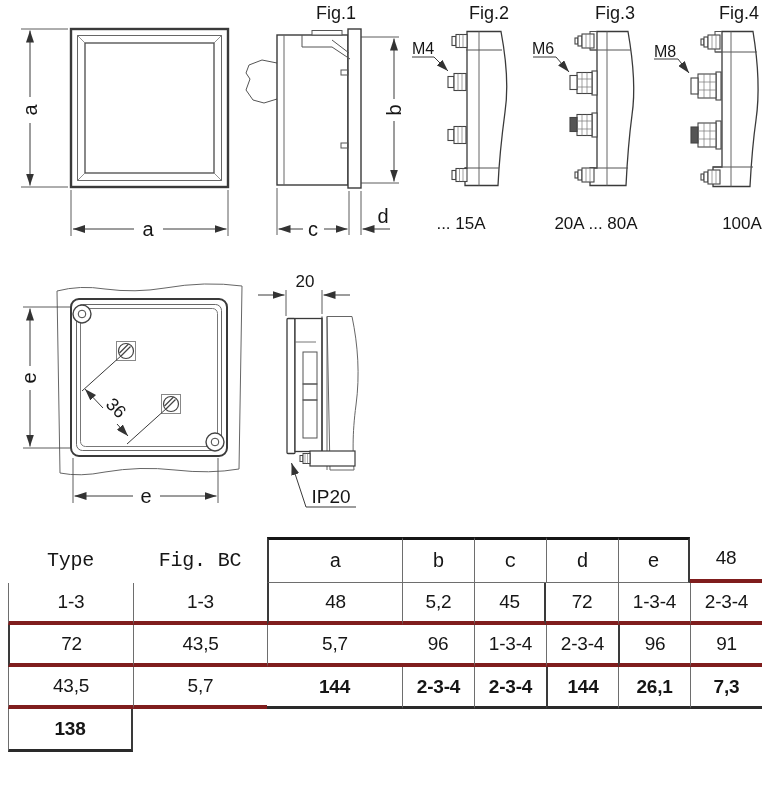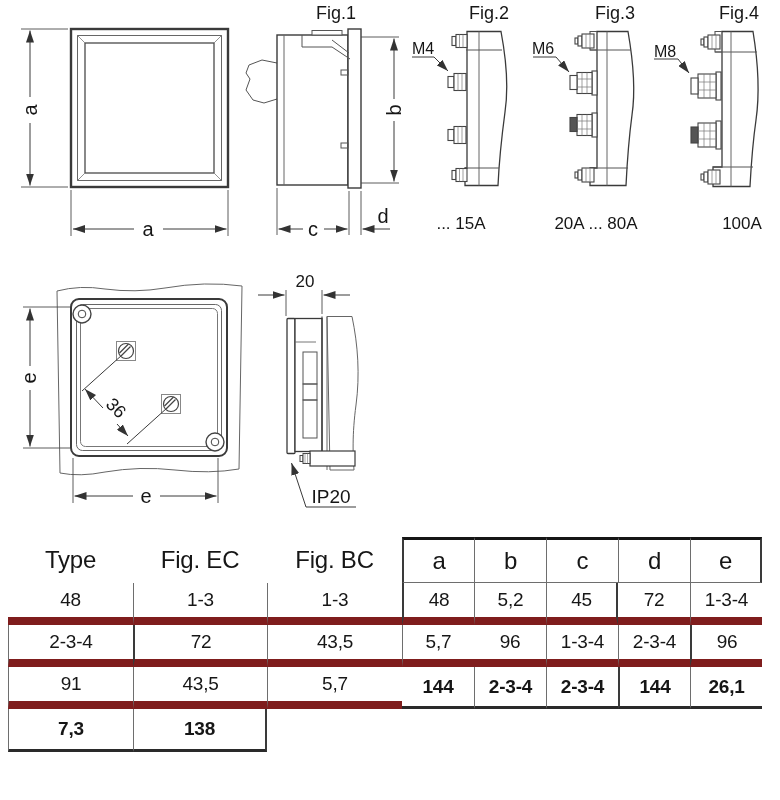--- a/index.html
+++ b/index.html
@@ -9,27 +9,27 @@
   .dimlbl{font-size:20px;}
   .figttl{font-size:18px;}
   .thread{font-size:16px;}
   .amp{font-size:17px;}
 
   .tbl{position:absolute;left:8px;top:537px;display:grid;
        grid-template-columns:125px 134px 135px 72px 72px 72px 72px 72px;
        grid-template-rows:46px 42px 42px 42px 43px;
        font-size:19px;color:#161616;}
   .cell{display:flex;align-items:center;justify-content:center;letter-spacing:-0.2px;}
-  .hdr{font-size:24px;}
+  .hdr{font-size:20px;font-family:Liberation Mono, monospace;}
   .vl{border-left:1px solid #6e6e6e;}
   .bt{border-top:3px solid #161616;}
   .bl{border-left:2px solid #3a3a3a;}
   .br{border-right:2px solid #3a3a3a;}
   .hb{border-bottom:1px solid #6e6e6e;}
-  .rb{border-bottom:8px solid #7f1d1d;}
+  .rb{border-bottom:4px solid #7f1d1d;}
   .rb4{border-bottom:3px solid #2a2a2a;font-weight:bold;}
 </style>
 </head>
 <body>
 
 <div id="page">
 
 <svg width="780" height="535" viewBox="0 0 780 535">
   <defs>
     <marker id="arw" markerWidth="12" markerHeight="8" refX="12" refY="4" orient="auto-start-reverse" markerUnits="userSpaceOnUse">
@@ -332,21 +332,20 @@
     <line x1="306" y1="507" x2="291.5" y2="463" stroke="#3a3a3a" stroke-width="1" marker-end="url(#arw)"></line>
     <line x1="306" y1="507" x2="356" y2="507" stroke="#3a3a3a" stroke-width="1.2"></line>
     <text x="331" y="496" font-size="19" text-anchor="middle" dominant-baseline="central" stroke="none">IP20</text>
   </g>
 </svg>
 
 
 <div class="tbl">
 
   <div class="cell hdr">Type</div>
-  <div class="cell hdr">Fig. EC</div>
   <div class="cell hdr">Fig. BC</div>
   <div class="cell hdr bt bl hb">a</div>
   <div class="cell hdr bt vl hb">b</div>
   <div class="cell hdr bt vl hb">c</div>
   <div class="cell hdr bt vl hb">d</div>
   <div class="cell hdr bt vl hb br">e</div>
 
   <div class="cell rb">48</div>
   <div class="cell rb vl">1-3</div>
   <div class="cell rb vl">1-3</div>

